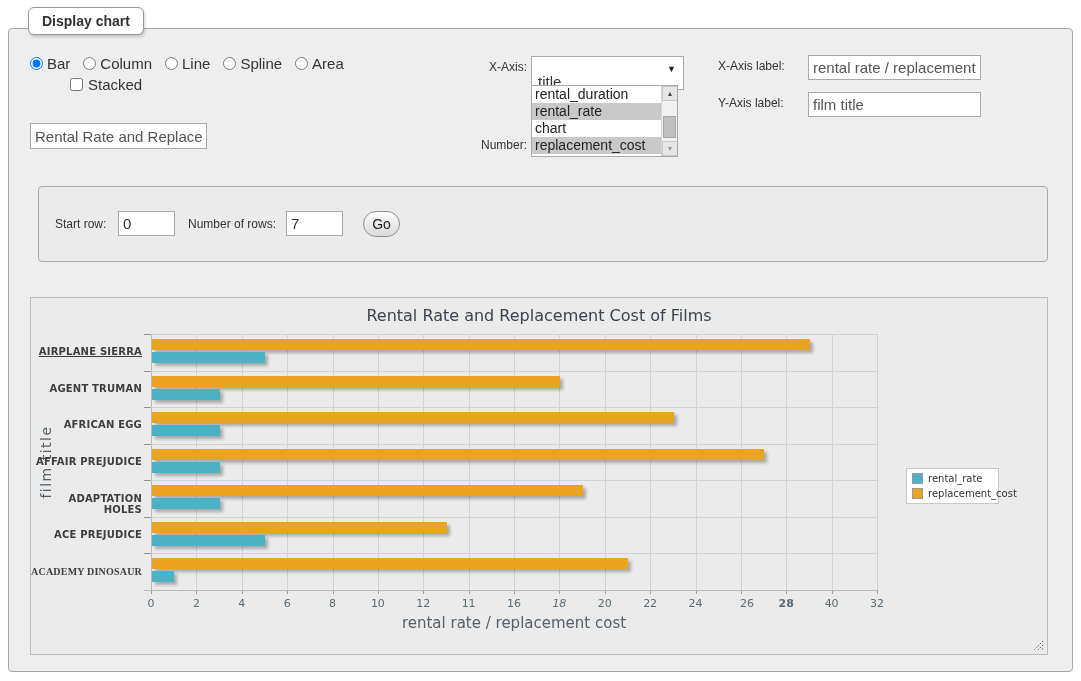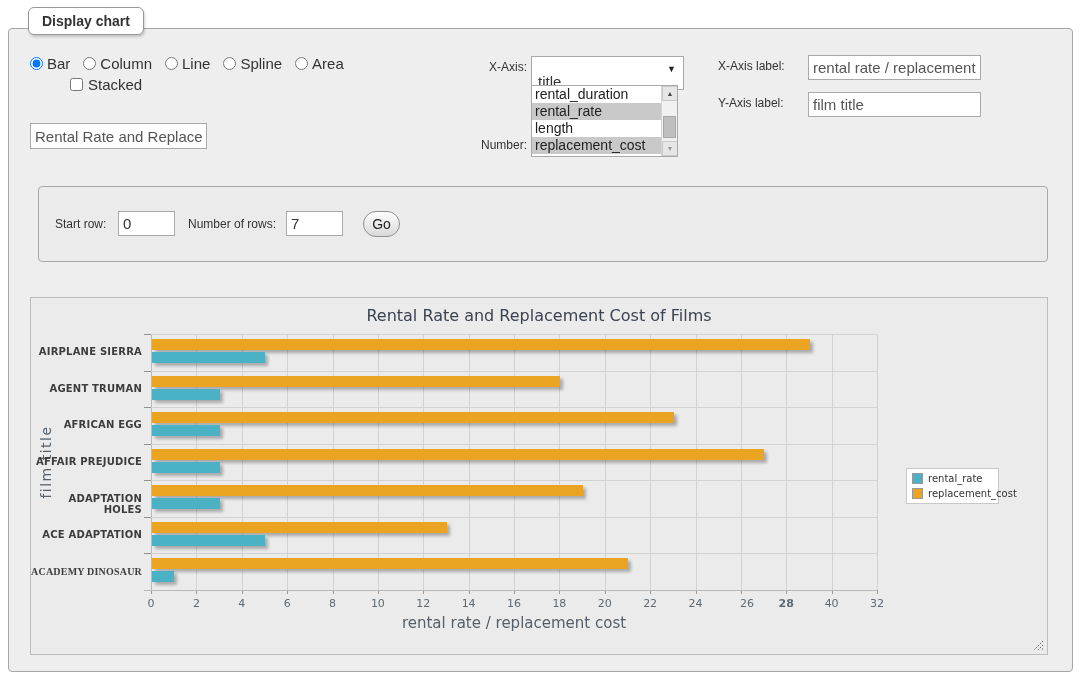--- a/index.html
+++ b/index.html
@@ -108,21 +108,21 @@
 <div class="abs sel">
   <span>title</span>
   <span class="arrow">▼</span>
 </div>
 
 <div class="abs ctl-label lbl-series">Number:</div>
 <div class="abs listbox">
   <div id="series-options">
       <div class="opt">rental_duration</div>
       <div class="opt on">rental_rate</div>
-      <div class="opt">length</div>
+      <div class="opt">chart</div>
       <div class="opt on">replacement_cost</div>
     </div>
   <div class="sbar">
     <div class="sbtn" style="top:0">▲</div>
     <div class="sthumb"></div>
     <div class="sbtn dn">▼</div>
   </div>
 </div>
 
 <div class="abs ctl-label lbl-xlabel">X-Axis label:</div>
@@ -176,27 +176,27 @@
     <div class="abs xtick" style="left: 301.5px; top: 292px;"></div>
     <div class="abs xtick-label" style="left: 281.5px; top: 299px;">8</div>
     <div class="abs grid-v" style="left: 346.875px; top: 36px; height: 256px;"></div>
     <div class="abs xtick" style="left: 346.875px; top: 292px;"></div>
     <div class="abs xtick-label" style="left: 326.875px; top: 299px;">10</div>
     <div class="abs grid-v" style="left: 392.25px; top: 36px; height: 256px;"></div>
     <div class="abs xtick" style="left: 392.25px; top: 292px;"></div>
     <div class="abs xtick-label" style="left: 372.25px; top: 299px;">12</div>
     <div class="abs grid-v" style="left: 437.625px; top: 36px; height: 256px;"></div>
     <div class="abs xtick" style="left: 437.625px; top: 292px;"></div>
-    <div class="abs xtick-label" style="left: 417.625px; top: 299px;">14</div>
+    <div class="abs xtick-label" style="left: 417.625px; top: 299px;">11</div>
     <div class="abs grid-v" style="left: 483px; top: 36px; height: 256px;"></div>
     <div class="abs xtick" style="left: 483px; top: 292px;"></div>
     <div class="abs xtick-label" style="left: 463px; top: 299px;">16</div>
     <div class="abs grid-v" style="left: 528.375px; top: 36px; height: 256px;"></div>
     <div class="abs xtick" style="left: 528.375px; top: 292px;"></div>
-    <div class="abs xtick-label" style="left: 508.375px; top: 299px;">18</div>
+    <div class="abs xtick-label" style="left: 508.375px; top: 299px; font-style: italic;">18</div>
     <div class="abs grid-v" style="left: 573.75px; top: 36px; height: 256px;"></div>
     <div class="abs xtick" style="left: 573.75px; top: 292px;"></div>
     <div class="abs xtick-label" style="left: 553.75px; top: 299px;">20</div>
     <div class="abs grid-v" style="left: 619.125px; top: 36px; height: 256px;"></div>
     <div class="abs xtick" style="left: 619.125px; top: 292px;"></div>
     <div class="abs xtick-label" style="left: 599.125px; top: 299px;">22</div>
     <div class="abs grid-v" style="left: 664.5px; top: 36px; height: 256px;"></div>
     <div class="abs xtick" style="left: 664.5px; top: 292px;"></div>
     <div class="abs xtick-label" style="left: 644.5px; top: 299px;">24</div>
     <div class="abs grid-v" style="left: 709.875px; top: 36px; height: 256px;"></div>
@@ -221,34 +221,34 @@
     <div class="abs ytick" style="left: 113px; top: 145.714px;"></div>
     <div class="abs grid-h" style="left: 120px; top: 182.286px; width: 726px;"></div>
     <div class="abs ytick" style="left: 113px; top: 182.286px;"></div>
     <div class="abs grid-h" style="left: 120px; top: 218.857px; width: 726px;"></div>
     <div class="abs ytick" style="left: 113px; top: 218.857px;"></div>
     <div class="abs grid-h" style="left: 120px; top: 255.429px; width: 726px;"></div>
     <div class="abs ytick" style="left: 113px; top: 255.429px;"></div>
     <div class="abs grid-h" style="left: 120px; top: 292px; width: 726px;"></div>
     <div class="abs ytick" style="left: 113px; top: 292px;"></div>
     <div class="abs axis-x" style="left: 113px; top: 292px; width: 733px;"></div>
-    <div class="abs cat-label" style="left: 0px; top: 48.2857px; width: 111px;">AIRPLANE SIERRA</div>
+    <div class="abs cat-label" style="left: 0px; top: 48.2857px; width: 111px; text-decoration: underline;">AIRPLANE SIERRA</div>
     <div class="abs bar" style="left: 121px; top: 41px; width: 657.711px; background: rgb(235, 164, 34);"></div>
     <div class="abs bar" style="left: 121px; top: 54px; width: 113.211px; background: rgb(75, 178, 197);"></div>
     <div class="abs cat-label" style="left: 0px; top: 84.8571px; width: 111px;">AGENT TRUMAN</div>
     <div class="abs bar" style="left: 121px; top: 77.5714px; width: 408.148px; background: rgb(235, 164, 34);"></div>
     <div class="abs bar" style="left: 121px; top: 90.5714px; width: 67.8356px; background: rgb(75, 178, 197);"></div>
     <div class="abs cat-label" style="left: 0px; top: 121.429px; width: 111px;">AFRICAN EGG</div>
     <div class="abs bar" style="left: 121px; top: 114.143px; width: 521.586px; background: rgb(235, 164, 34);"></div>
     <div class="abs bar" style="left: 121px; top: 127.143px; width: 67.8356px; background: rgb(75, 178, 197);"></div>
     <div class="abs cat-label" style="left: 0px; top: 158px; width: 111px;">AFFAIR PREJUDICE</div>
     <div class="abs bar" style="left: 121px; top: 150.714px; width: 612.336px; background: rgb(235, 164, 34);"></div>
     <div class="abs bar" style="left: 121px; top: 163.714px; width: 67.8356px; background: rgb(75, 178, 197);"></div>
     <div class="abs cat-label" style="left: 0px; top: 194.571px; width: 111px;">ADAPTATION HOLES</div>
     <div class="abs bar" style="left: 121px; top: 187.286px; width: 430.836px; background: rgb(235, 164, 34);"></div>
     <div class="abs bar" style="left: 121px; top: 200.286px; width: 67.8356px; background: rgb(75, 178, 197);"></div>
-    <div class="abs cat-label" style="left: 0px; top: 231.143px; width: 111px;">ACE ADAPTATION</div>
+    <div class="abs cat-label" style="left: 0px; top: 231.143px; width: 111px;">ACE PREJUDICE</div>
     <div class="abs bar" style="left: 121px; top: 223.857px; width: 294.711px; background: rgb(235, 164, 34);"></div>
     <div class="abs bar" style="left: 121px; top: 236.857px; width: 113.211px; background: rgb(75, 178, 197);"></div>
     <div class="abs cat-label" style="left: 0px; top: 267.714px; width: 111px; font-family: Liberation Serif, serif;">ACADEMY DINOSAUR</div>
     <div class="abs bar" style="left: 121px; top: 260.429px; width: 476.211px; background: rgb(235, 164, 34);"></div>
     <div class="abs bar" style="left: 121px; top: 273.429px; width: 22.4606px; background: rgb(75, 178, 197);"></div>
   </div>
 
 </body></html>

